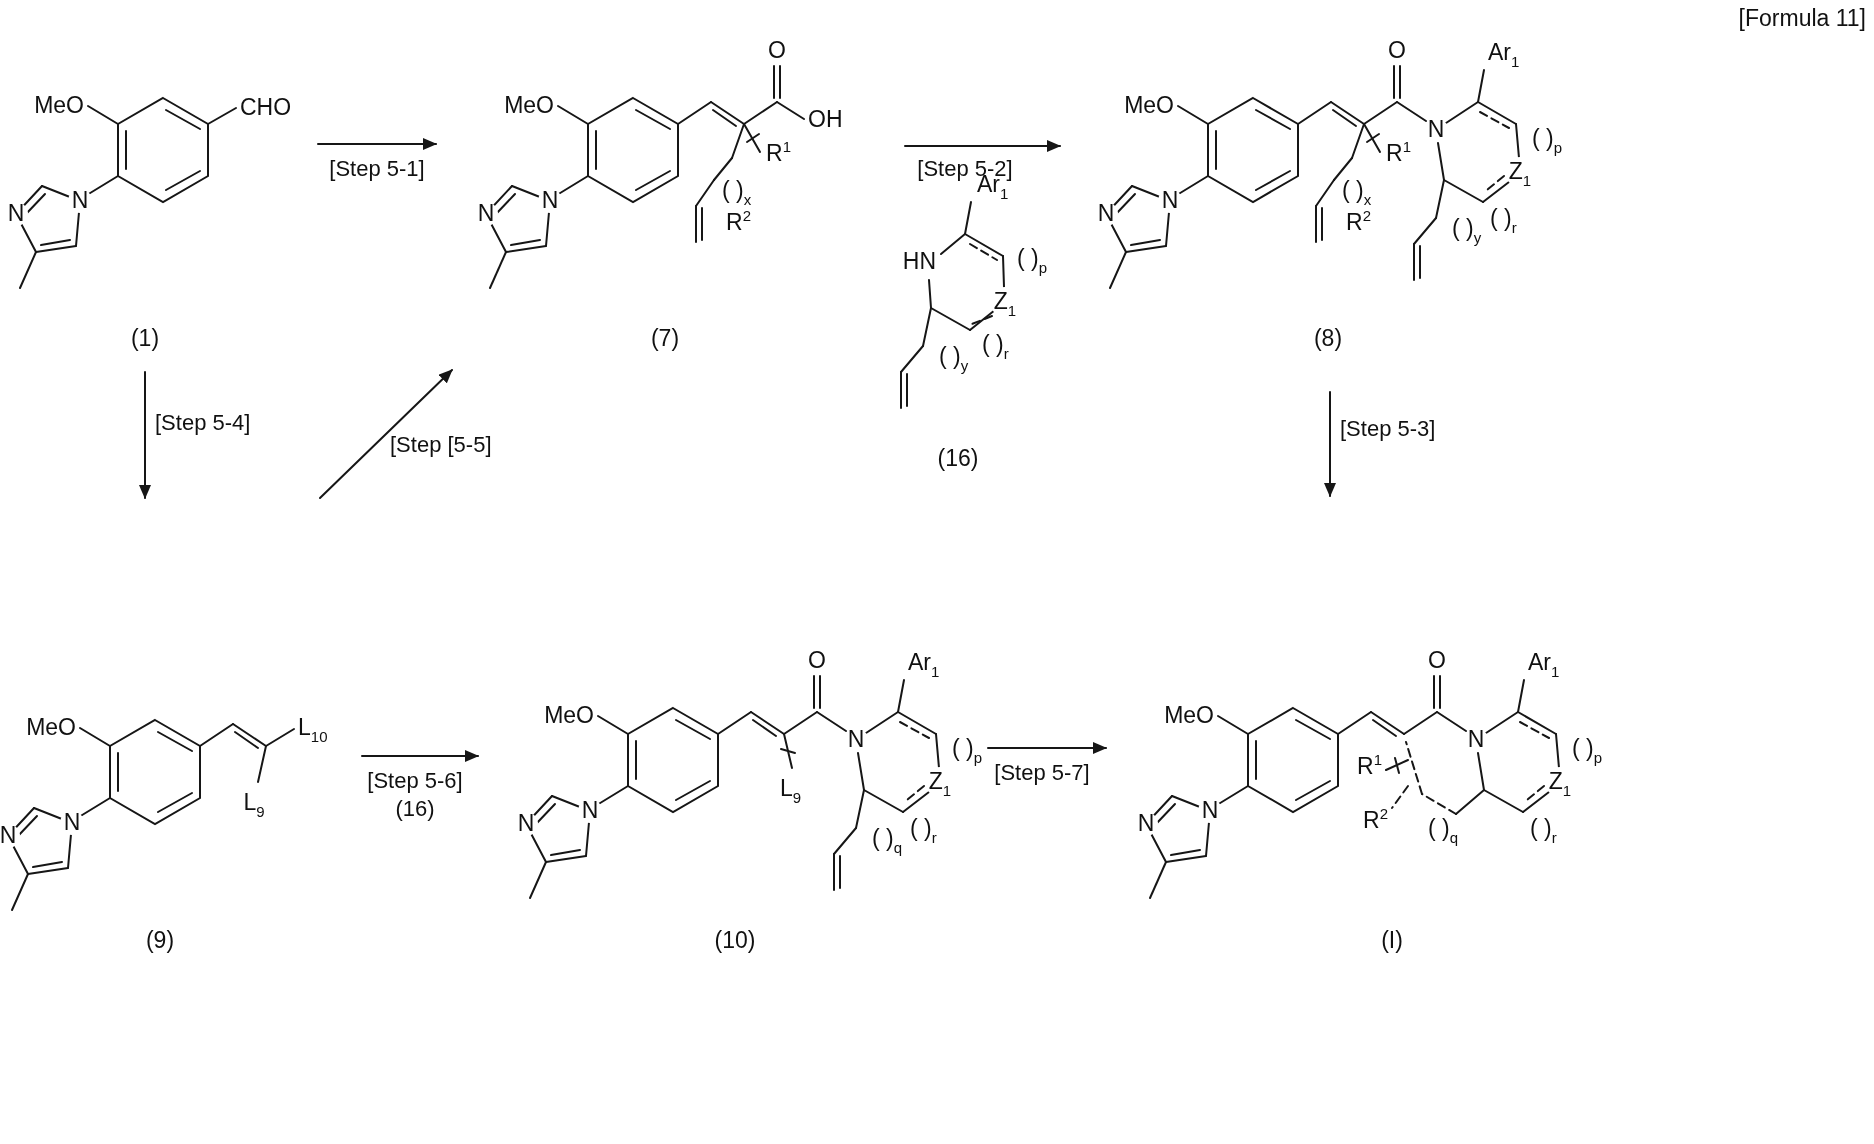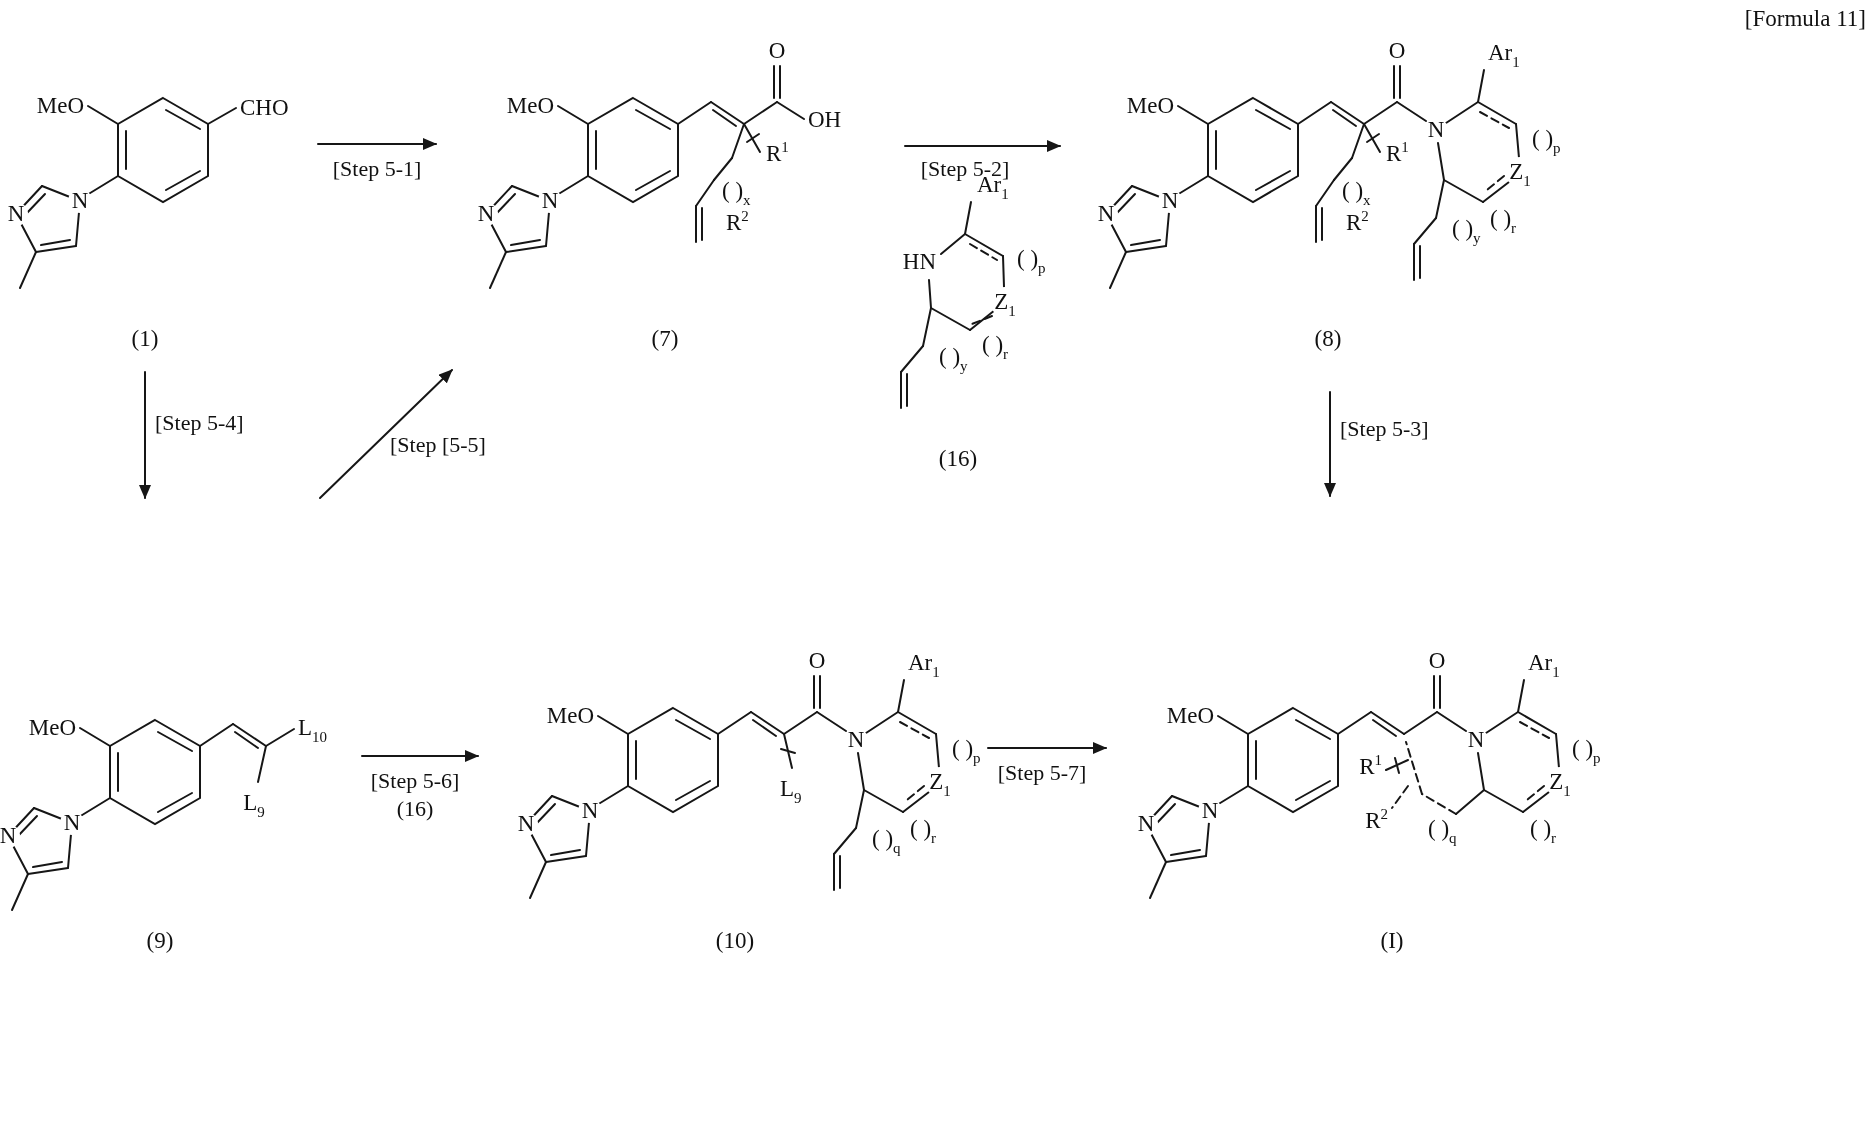--- a/index.html
+++ b/index.html
@@ -1,18 +1,18 @@
 <!DOCTYPE html>
 <html><head>
 <meta charset="utf-8">
 <style>
   html,body { margin:0; padding:0; background:#ffffff; }
   .page {
     position:relative; width:1874px; height:1144px; background:#ffffff;
-    font-family:Liberation Serif, serif; overflow:hidden;
+    font-family:Liberation Sans, sans-serif; overflow:hidden;
   }
   svg { position:absolute; left:0; top:0; }
   .bond { stroke:#161616; stroke-width:2; fill:none; stroke-linecap:round; }
   .dash { stroke-dasharray:8 5; }
   .mask { fill:#ffffff; stroke:none; }
   .atom { font-size:23px; fill:#111111; }
   .sub  { font-size:15px; }
   .lbl  { font-size:23px; fill:#111111; }
   .step { font-size:22px; fill:#111111; }
   .formula { font-size:23px; fill:#111111; }

